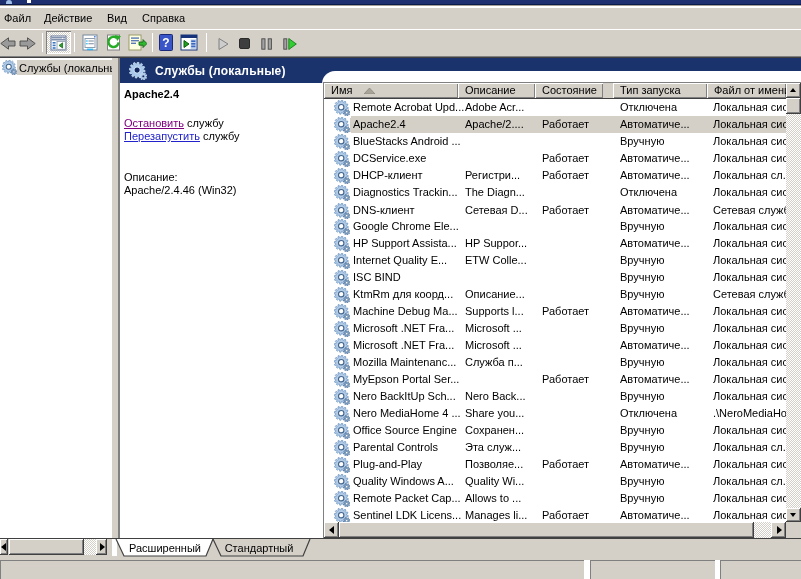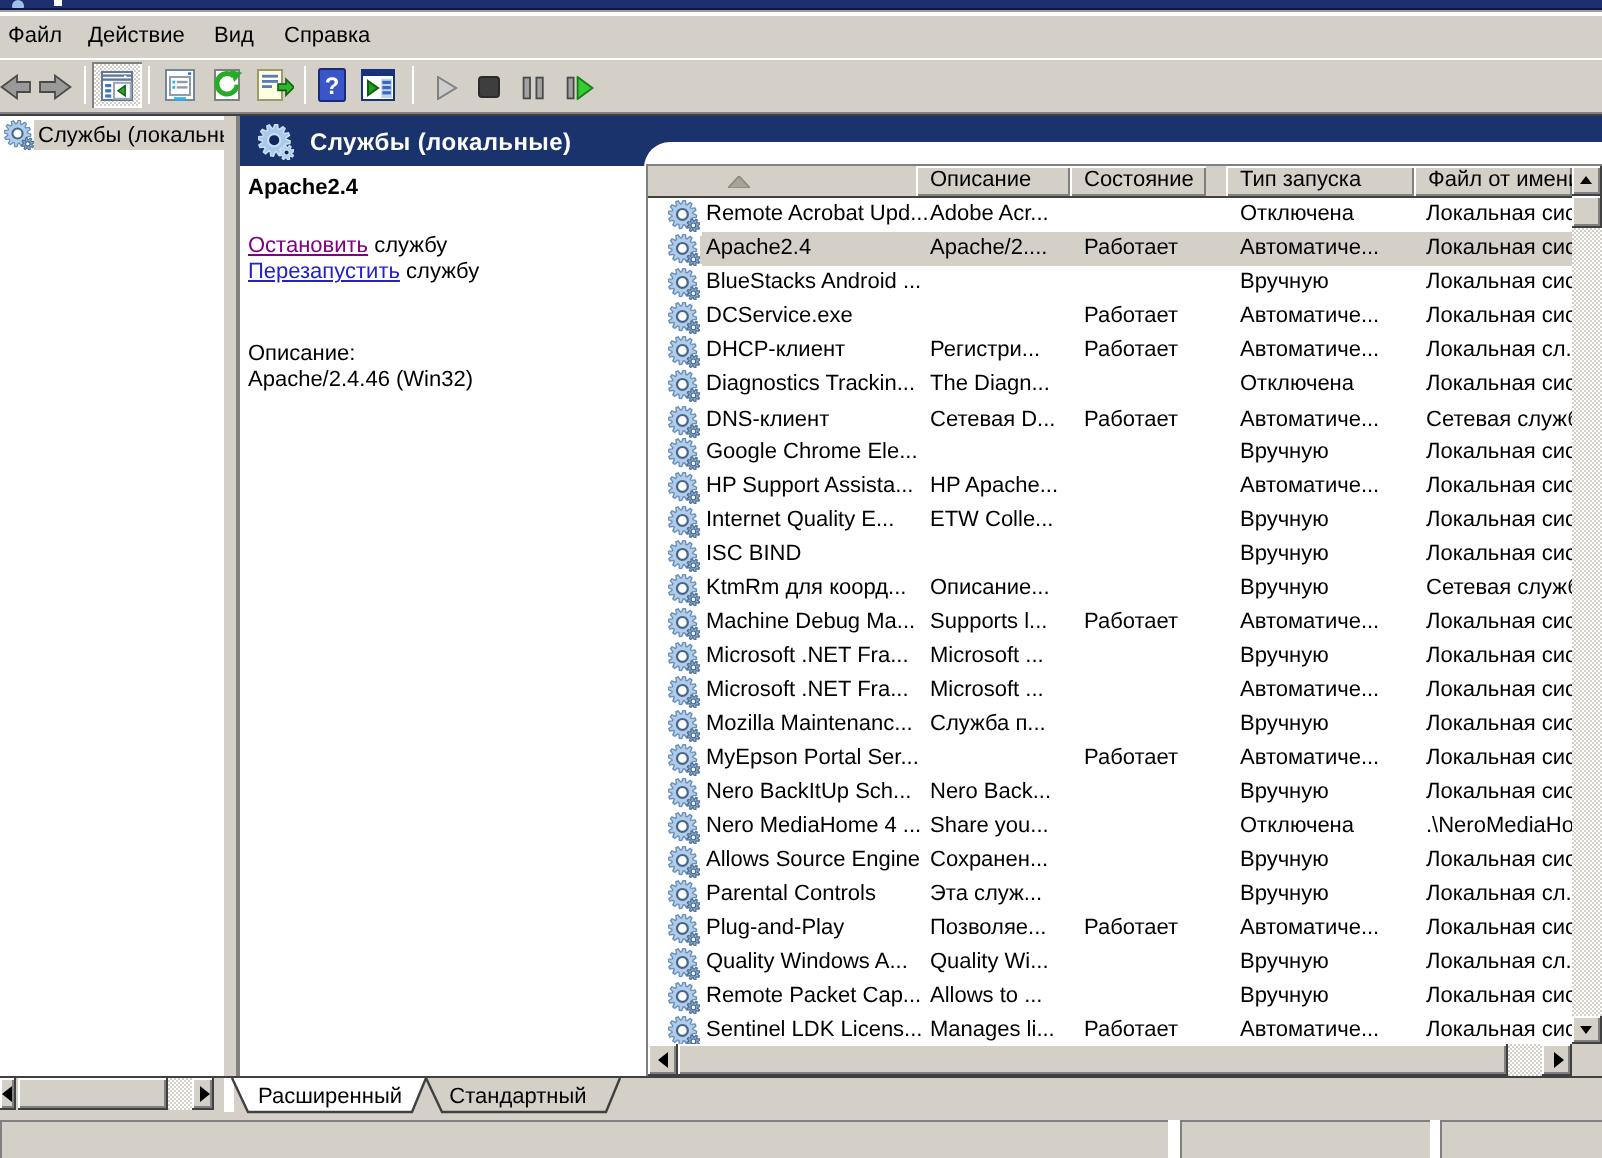--- a/index.html
+++ b/index.html
@@ -192,20 +192,21 @@
 <div id="hdrtitle">Службы (локальные)</div>
 
 <div class="ip" style="top:88px;font-weight:bold">Apache2.4</div>
 <div class="ip" style="top:117px"><a class="l1">Остановить</a> службу</div>
 <div class="ip" style="top:130px"><a class="l2">Перезапустить</a> службу</div>
 <div class="ip" style="top:171px">Описание:</div>
 <div class="ip" style="top:184px">Apache/2.4.46 (Win32)</div>
 
 <div id="list"></div>
 <div id="lheader">
+  <div class="hc" style="left:0;width:134px">Имя</div>
   <div class="hc" style="left:134px;width:77px">Описание</div>
   <div class="hc" style="left:211px;width:68px">Состояние</div>
   <div class="hc" style="left:289px;width:94px">Тип запуска</div>
   <div class="hc" style="left:383px;width:79px">Файл от имени</div>
   <svg style="position:absolute;left:40px;top:5px" width="11" height="6" viewBox="0 0 11 6">
       <path d="M5.5 0 L11 6 L0 6 Z" fill="#A8A499" stroke="#8C887E" stroke-width="0.8"></path>
     </svg>
 </div>
 <div class="row" style="top:99px">
     <svg class="ric" viewBox="0 0 16 16">
@@ -285,21 +286,21 @@
     <span class="c d"></span>
     <span class="c s"></span>
     <span class="c t">Вручную</span>
     <span class="c l">Локальная сис</span>
   </div>
 <div class="row" style="top:235px">
     <svg class="ric" viewBox="0 0 16 16">
       <use href="#gear"></use>
     </svg>
     <span class="c n">HP Support Assista...</span>
-    <span class="c d">HP Apache...</span>
+    <span class="c d">HP Suppor...</span>
     <span class="c s"></span>
     <span class="c t">Автоматиче...</span>
     <span class="c l">Локальная сис</span>
   </div>
 <div class="row" style="top:252px">
     <svg class="ric" viewBox="0 0 16 16">
       <use href="#gear"></use>
     </svg>
     <span class="c n">Internet Quality E...</span>
     <span class="c d">ETW Colle...</span>
@@ -394,21 +395,21 @@
     <span class="c n">Nero MediaHome 4 ...</span>
     <span class="c d">Share you...</span>
     <span class="c s"></span>
     <span class="c t">Отключена</span>
     <span class="c l">.\NeroMediaHo..</span>
   </div>
 <div class="row" style="top:422px">
     <svg class="ric" viewBox="0 0 16 16">
       <use href="#gear"></use>
     </svg>
-    <span class="c n">Allows Source Engine</span>
+    <span class="c n">Office Source Engine</span>
     <span class="c d">Сохранен...</span>
     <span class="c s"></span>
     <span class="c t">Вручную</span>
     <span class="c l">Локальная сис</span>
   </div>
 <div class="row" style="top:439px">
     <svg class="ric" viewBox="0 0 16 16">
       <use href="#gear"></use>
     </svg>
     <span class="c n">Parental Controls</span>

